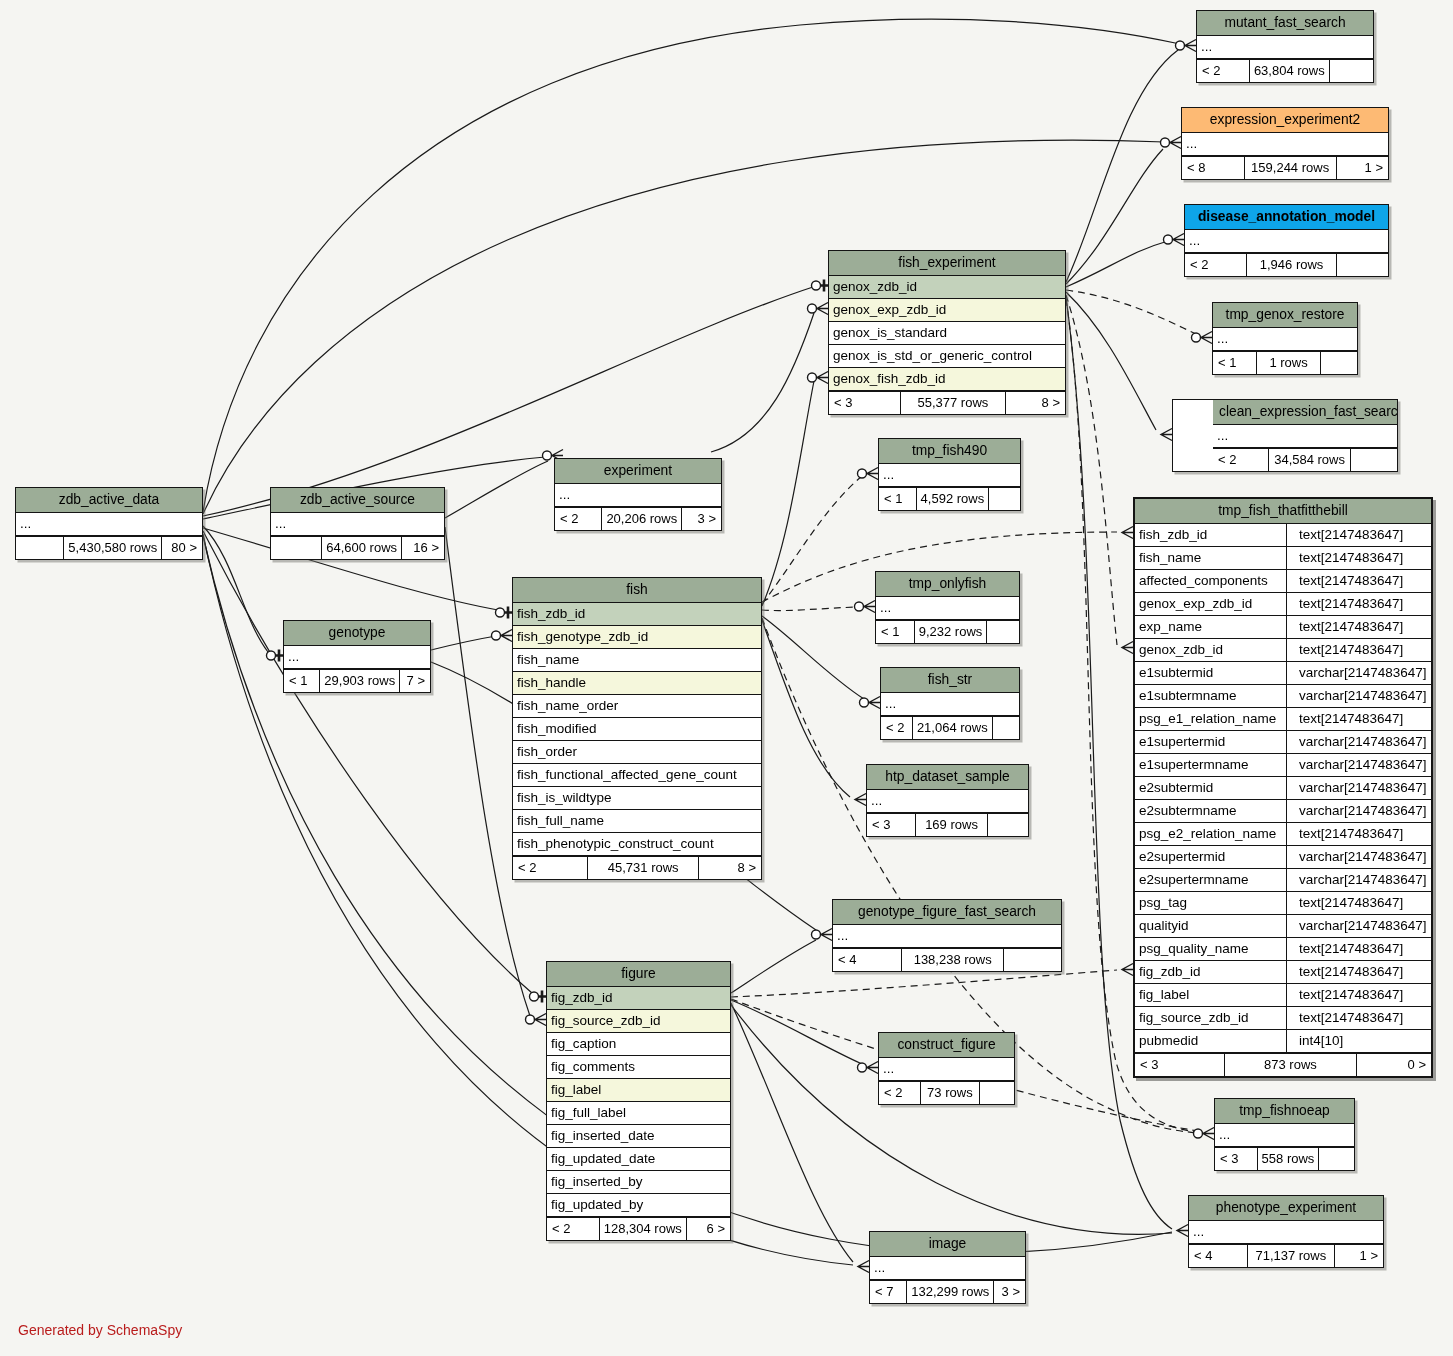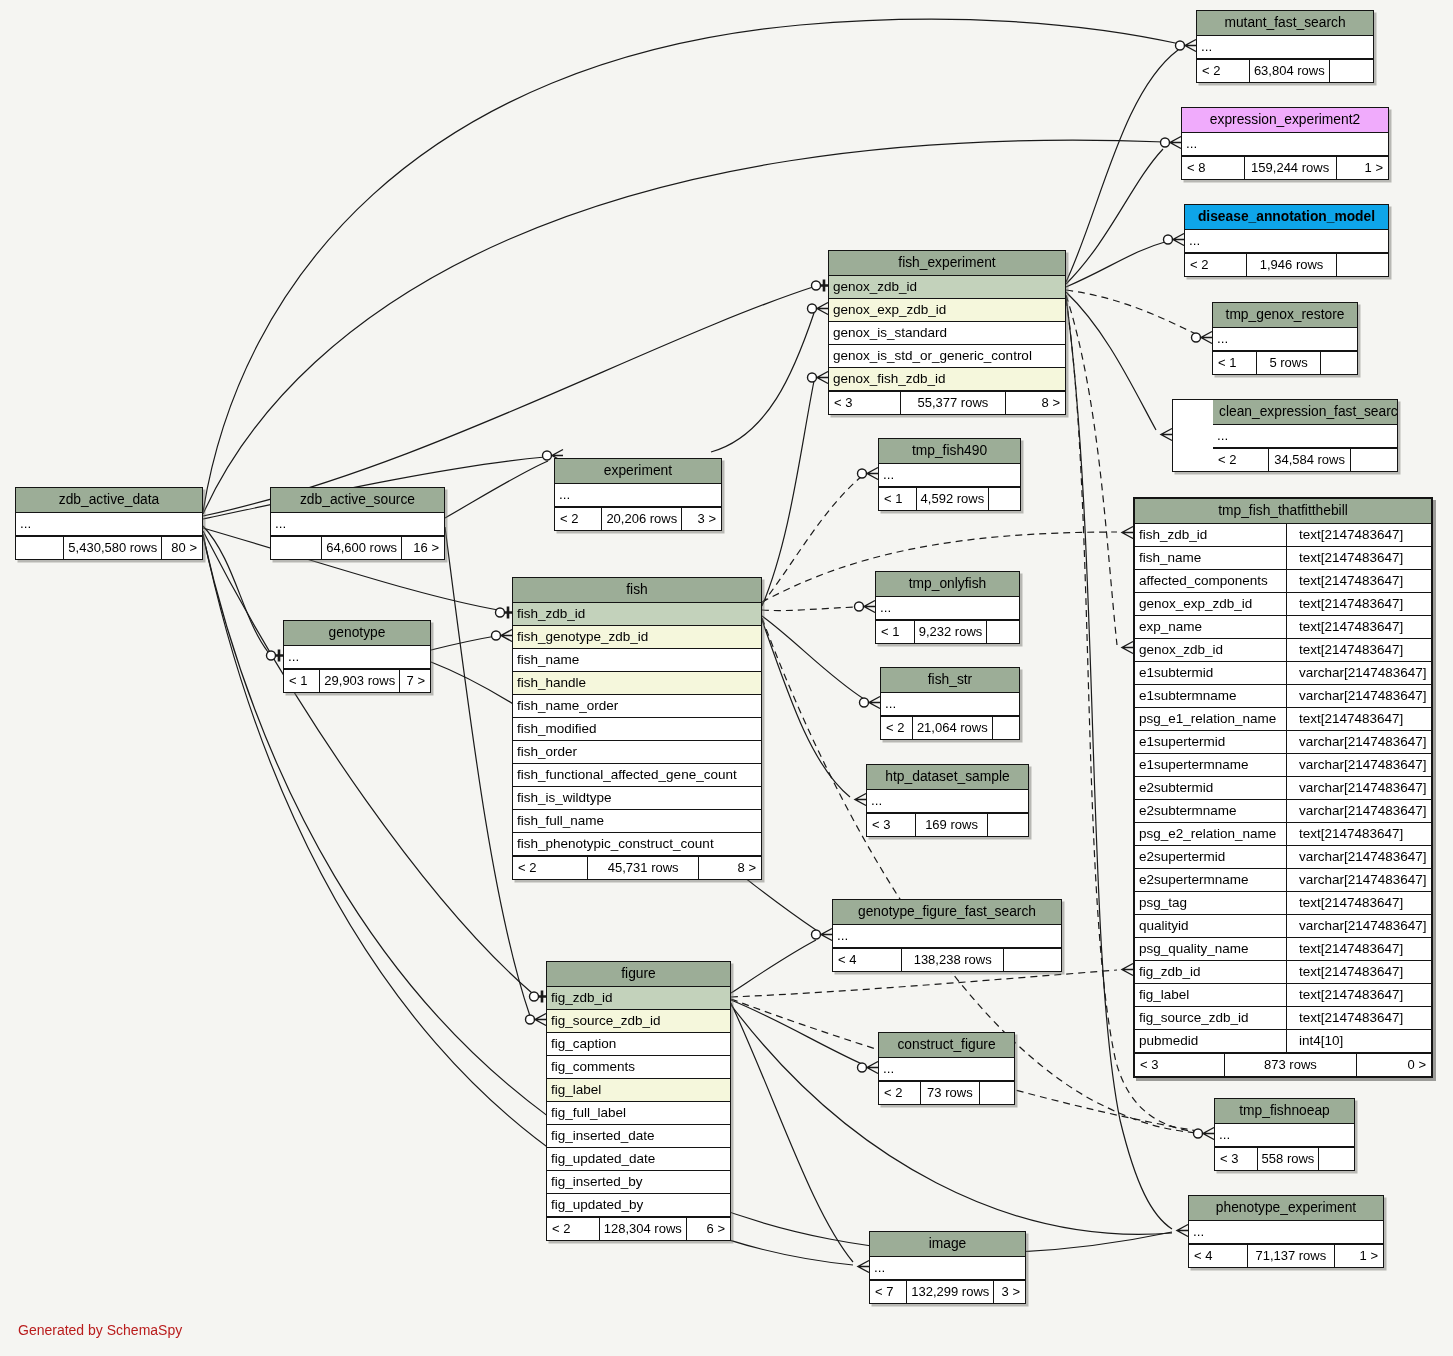--- a/index.html
+++ b/index.html
@@ -280,21 +280,21 @@
         <div class="t-row">
           <span class="c-name">...</span>
         </div>
         <div class="t-footer">
           <span class="f-left">&lt; 2</span>
           <span class="f-center">63,804 rows</span>
           <span class="f-right"></span>
         </div>
       </div>
       <div class="tbl" style="left: 1181px; top: 107px; width: 208px;">
-        <div class="t-header" style="background: #f0abfc;">expression_experiment2</div>
+        <div class="t-header" style="background: #fdba74;">expression_experiment2</div>
         <div class="t-row">
           <span class="c-name">...</span>
         </div>
         <div class="t-footer">
           <span class="f-left">&lt; 8</span>
           <span class="f-center">159,244 rows</span>
           <span class="f-right">1 &gt;</span>
         </div>
       </div>
       <div class="tbl" style="left: 1184px; top: 204px; width: 205px;">
@@ -308,21 +308,21 @@
           <span class="f-right"></span>
         </div>
       </div>
       <div class="tbl" style="left: 1212px; top: 302px; width: 146px;">
         <div class="t-header" style="background: rgb(156, 173, 151);">tmp_genox_restore</div>
         <div class="t-row">
           <span class="c-name">...</span>
         </div>
         <div class="t-footer">
           <span class="f-left">&lt; 1</span>
-          <span class="f-center">5 rows</span>
+          <span class="f-center">1 rows</span>
           <span class="f-right"></span>
         </div>
       </div>
       <div class="tbl" style="left: 1172px; top: 399px; width: 226px; padding-left: 40px;">
         <div class="t-header" style="background: rgb(156, 173, 151);">clean_expression_fast_search</div>
         <div class="t-row">
           <span class="c-name">...</span>
         </div>
         <div class="t-footer">
           <span class="f-left">&lt; 2</span>

